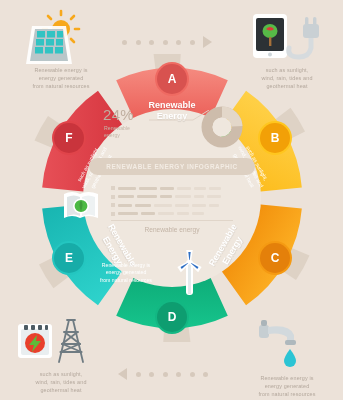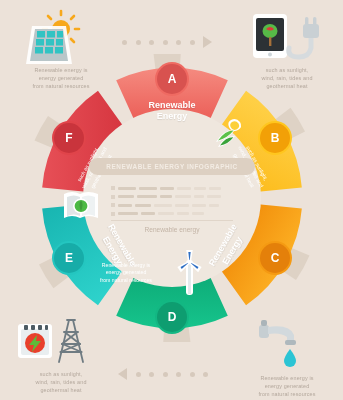--- a/index.html
+++ b/index.html
@@ -366,20 +366,33 @@
         <path d="M34 9 q-7 -3 -13 0 l0 19 q7 -3 13 0 Z" fill="#eef2f3"></path>
         <ellipse cx="20" cy="18" rx="8" ry="7.5" fill="#ffffff"></ellipse>
         <ellipse cx="20" cy="18" rx="6.4" ry="6" fill="#4cb944"></ellipse>
         <path d="M20 12.5 q3 3 0 11 q-3 -8 0 -11 Z" fill="#3f9b39"></path>
       </svg>
     </div>
   </div>
 
   <div id="center">
 
+    <div id="stat-row">
+      <svg id="leader" viewBox="0 0 62 12">
+        <path d="M0 10 L44 10 L60 0" stroke="#ded2c5" stroke-width="1" fill="none"></path>
+      </svg>
+      <div id="pct-num">24%</div>
+      <div id="pct-sub">Renewable
+energy</div>
+      <svg id="donut" viewBox="0 0 42 42">
+        <circle cx="21" cy="21" r="15" fill="none" stroke="#cdbcab" stroke-width="11"></circle>
+        <circle cx="21" cy="21" r="15" fill="none" stroke="#e3d7c9" stroke-width="11" stroke-dasharray="22.6 71.6" transform="rotate(-90 21 21)"></circle>
+        <circle cx="21" cy="21" r="9.4" fill="#efe7de"></circle>
+      </svg>
+    </div>
 
     <div id="banner">
       <span>RENEWABLE ENERGY INFOGRAPHIC</span>
     </div>
 
     <div id="listwrap">
       <div class="lrow">
         <span class="lico"></span>
         <span class="bar d" style="width:18px"></span>
           <span class="bar d" style="width:18px"></span>

